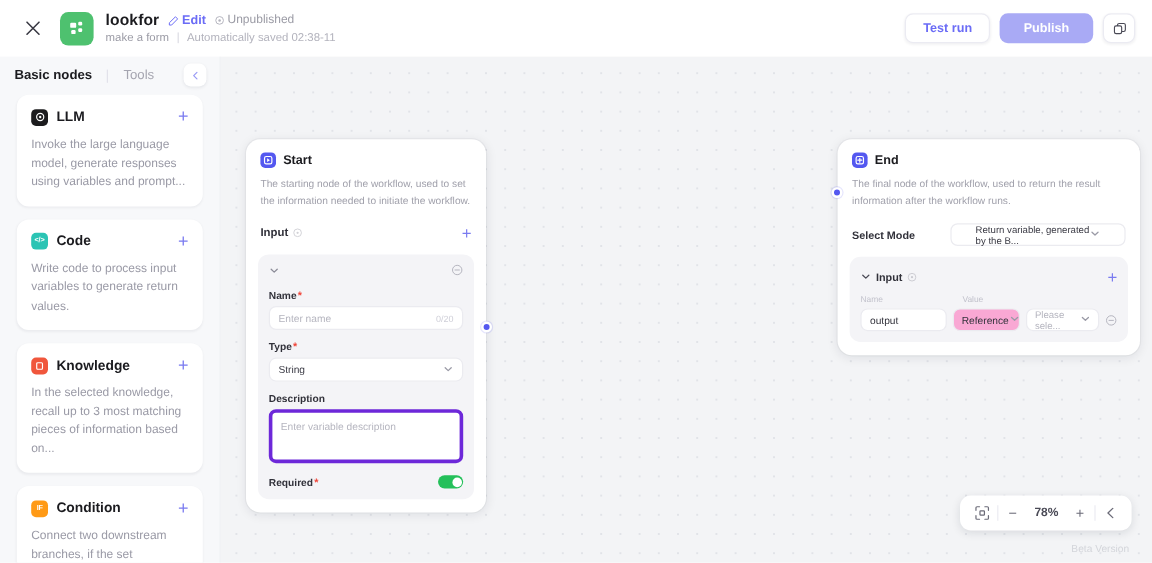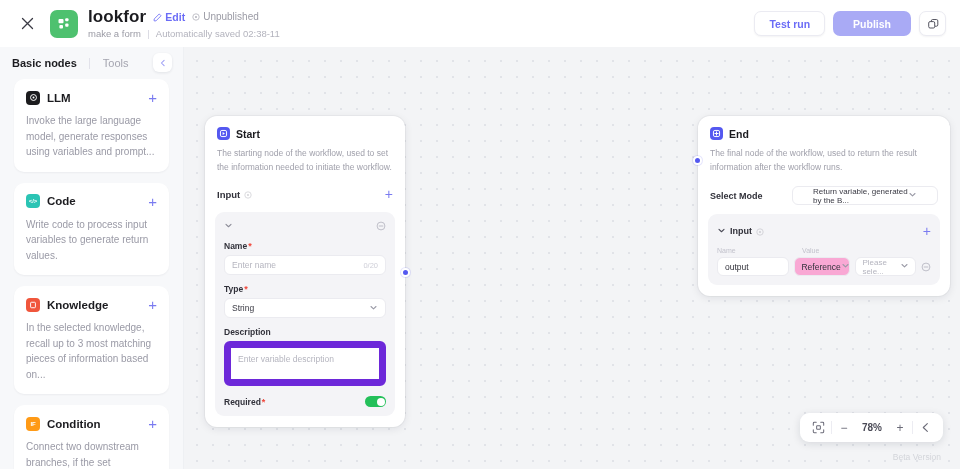--- a/index.html
+++ b/index.html
@@ -31,21 +31,21 @@
   .close-btn svg { display:block; }
   .app-logo {
     width: 28px; height: 28px; margin-left: 8px;
     border-radius: 7px; background: #4ec16f;
     display:flex; align-items:center; justify-content:center;
     flex: none;
   }
   .title-block { margin-left: 10px; line-height: 1.15; }
   .title-row-1 { display: flex; align-items: center; gap: 7px; }
   .app-title {
-    font-size: 17px; font-weight: bold; color: #1b1b1f; letter-spacing: .1px;
+    font-size: 13px; font-weight: bold; color: #1b1b1f; letter-spacing: .1px;
   }
   .edit-link {
     display:flex; align-items:center; gap:3px;
     font-size: 10.5px; color: #6b6cf6; font-weight: bold; cursor:pointer;
   }
   .unpub {
     display:flex; align-items:center; gap:3px;
     font-size: 10px; color: #9b9ba5;
   }
   .title-row-2 {
@@ -185,21 +185,21 @@
   .f-input .count { margin-left:auto; font-size:7.5px; color:#cfcfd8; }
   .f-select {
     height: 20px; background:#ffffff; border-radius:6px;
     border: 1px solid #ebebf0;
     display:flex; align-items:center; padding: 0 7px;
     font-size: 8.5px; color:#3a3a44; cursor:pointer;
   }
   .f-select .cv { margin-left:auto; color:#9a9aa6; font-size:8px; }
   .f-textarea {
     height: 45px; background:#ffffff; border-radius:6px;
-    border:7px solid #6d28d9; padding: 6px 7px;
+    border:3px solid #6d28d9; padding: 6px 7px;
     font-size: 8.5px; color:#b5b5bf;
   }
   .toggle-row {
     display:flex; align-items:center; margin-top:10px;
   }
   .toggle {
     margin-left:auto; width: 21px; height: 11px; border-radius: 7px;
     background: #24c05a; position:relative; cursor:pointer;
   }
   .toggle::after {

